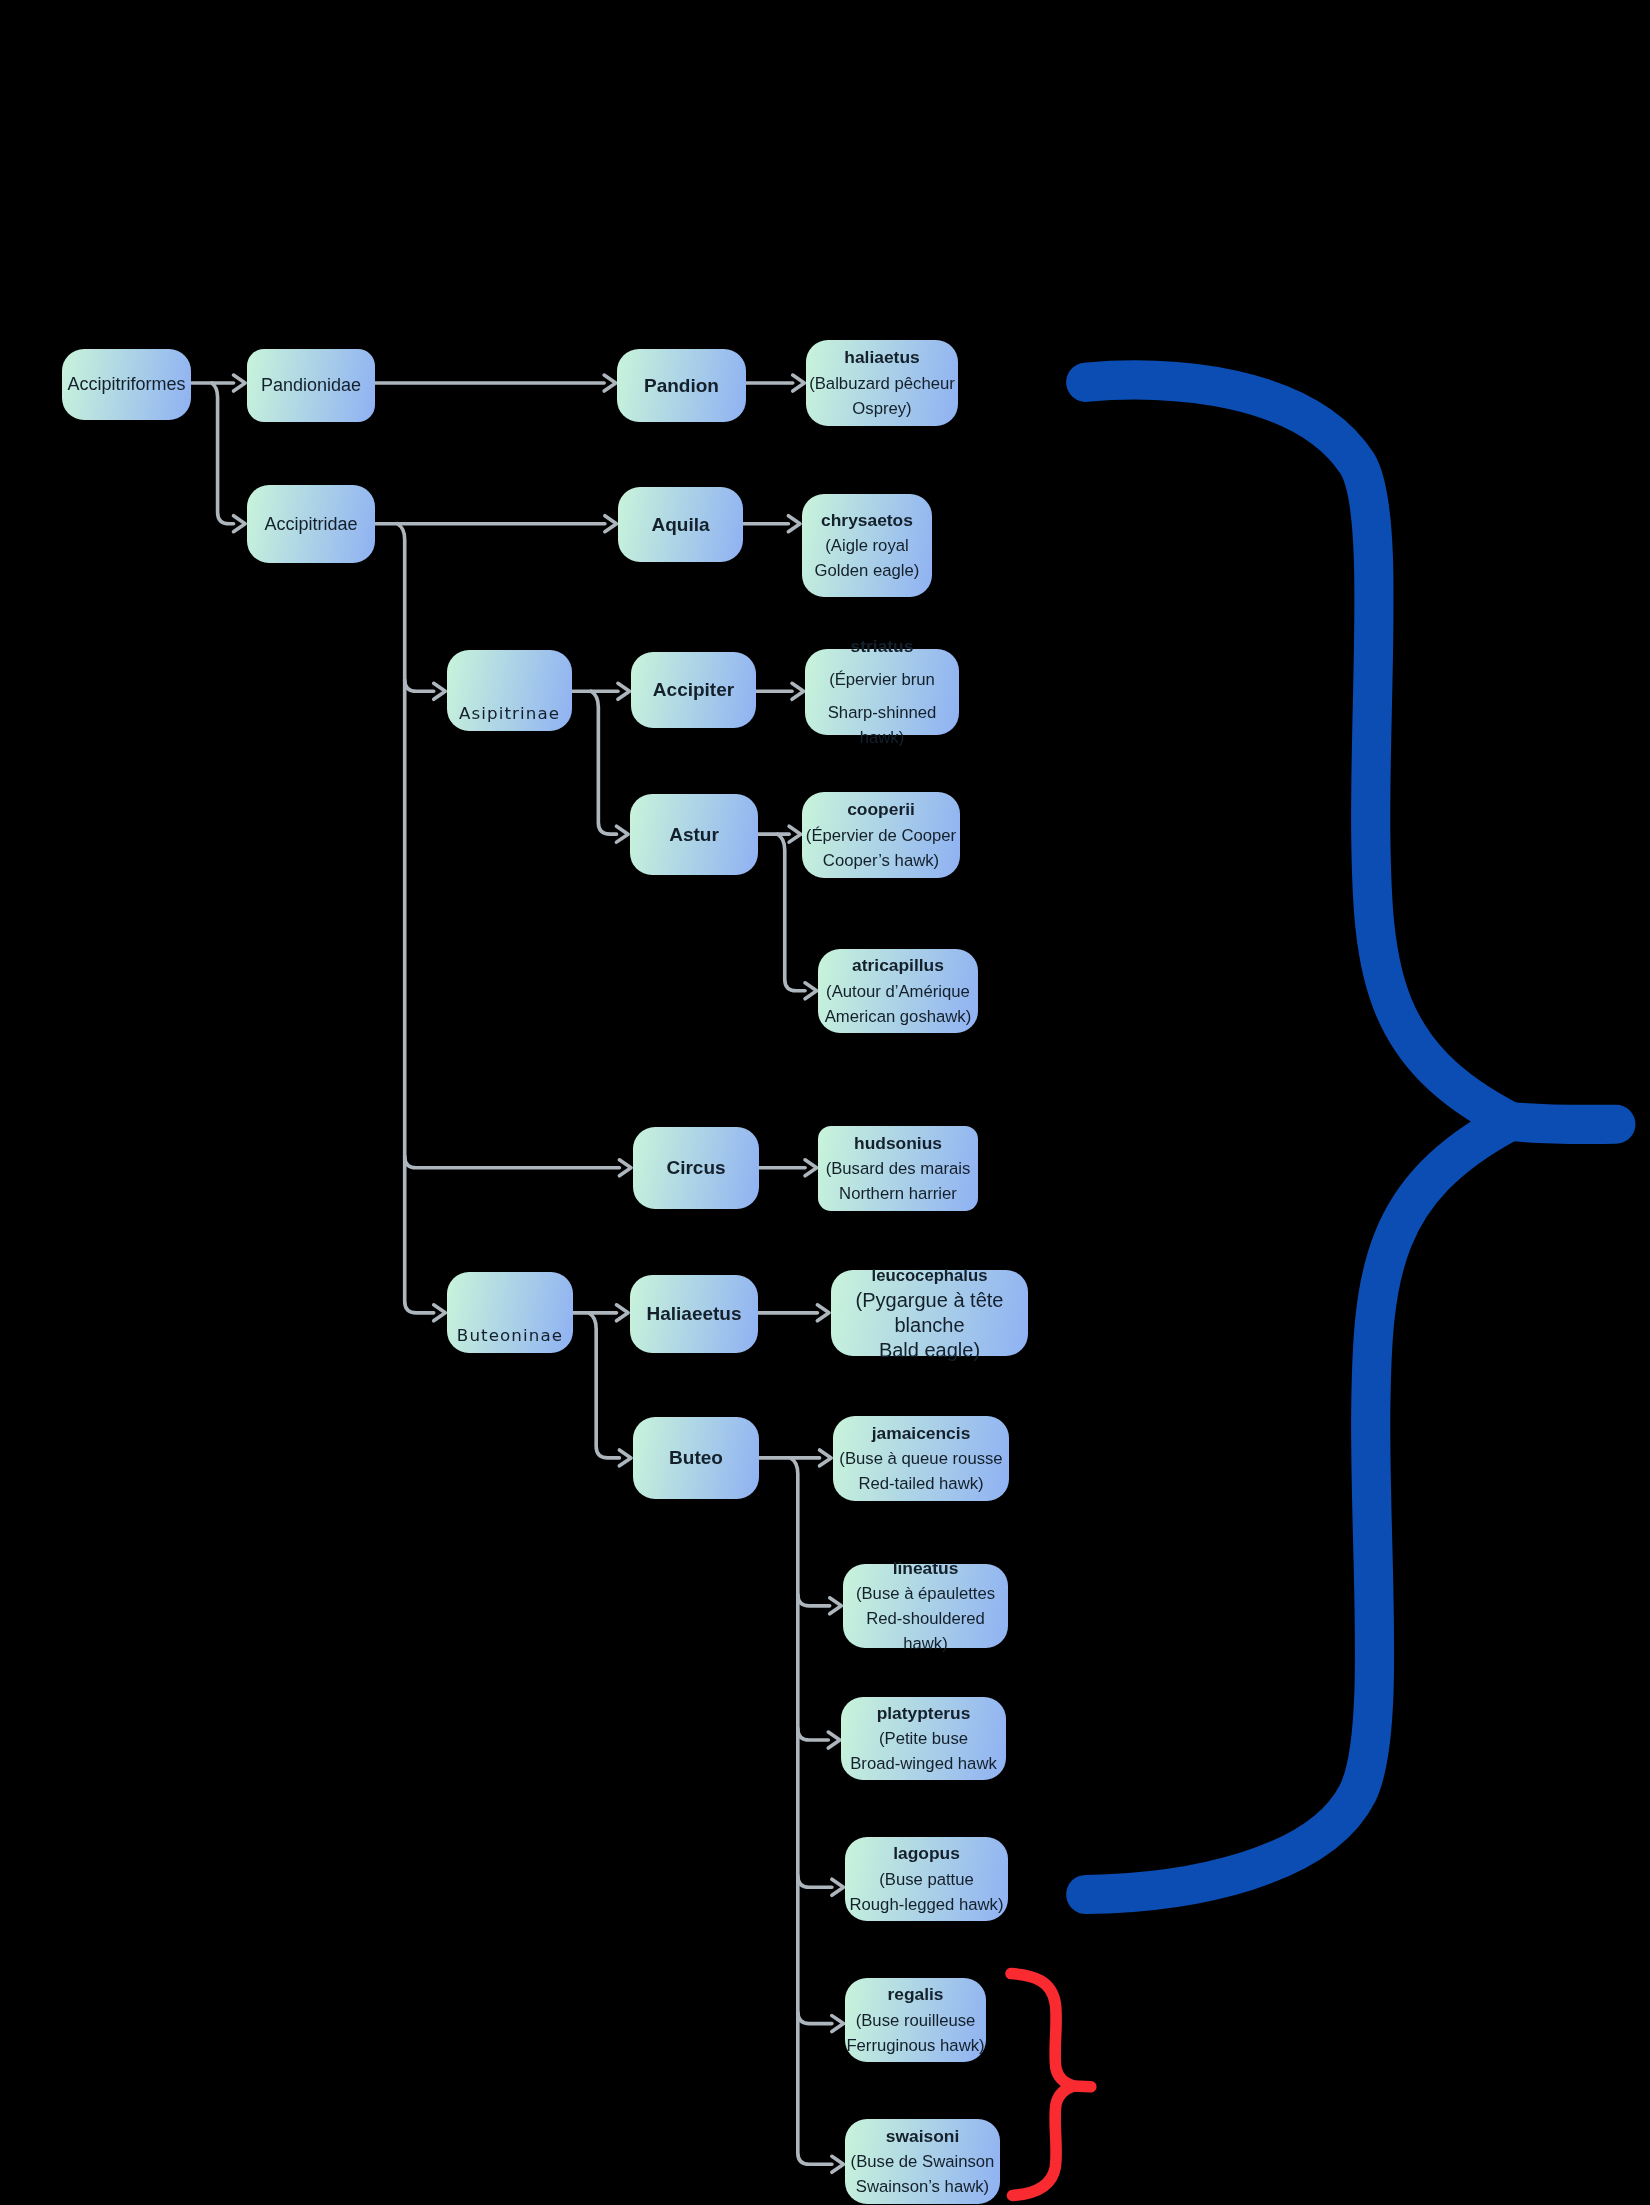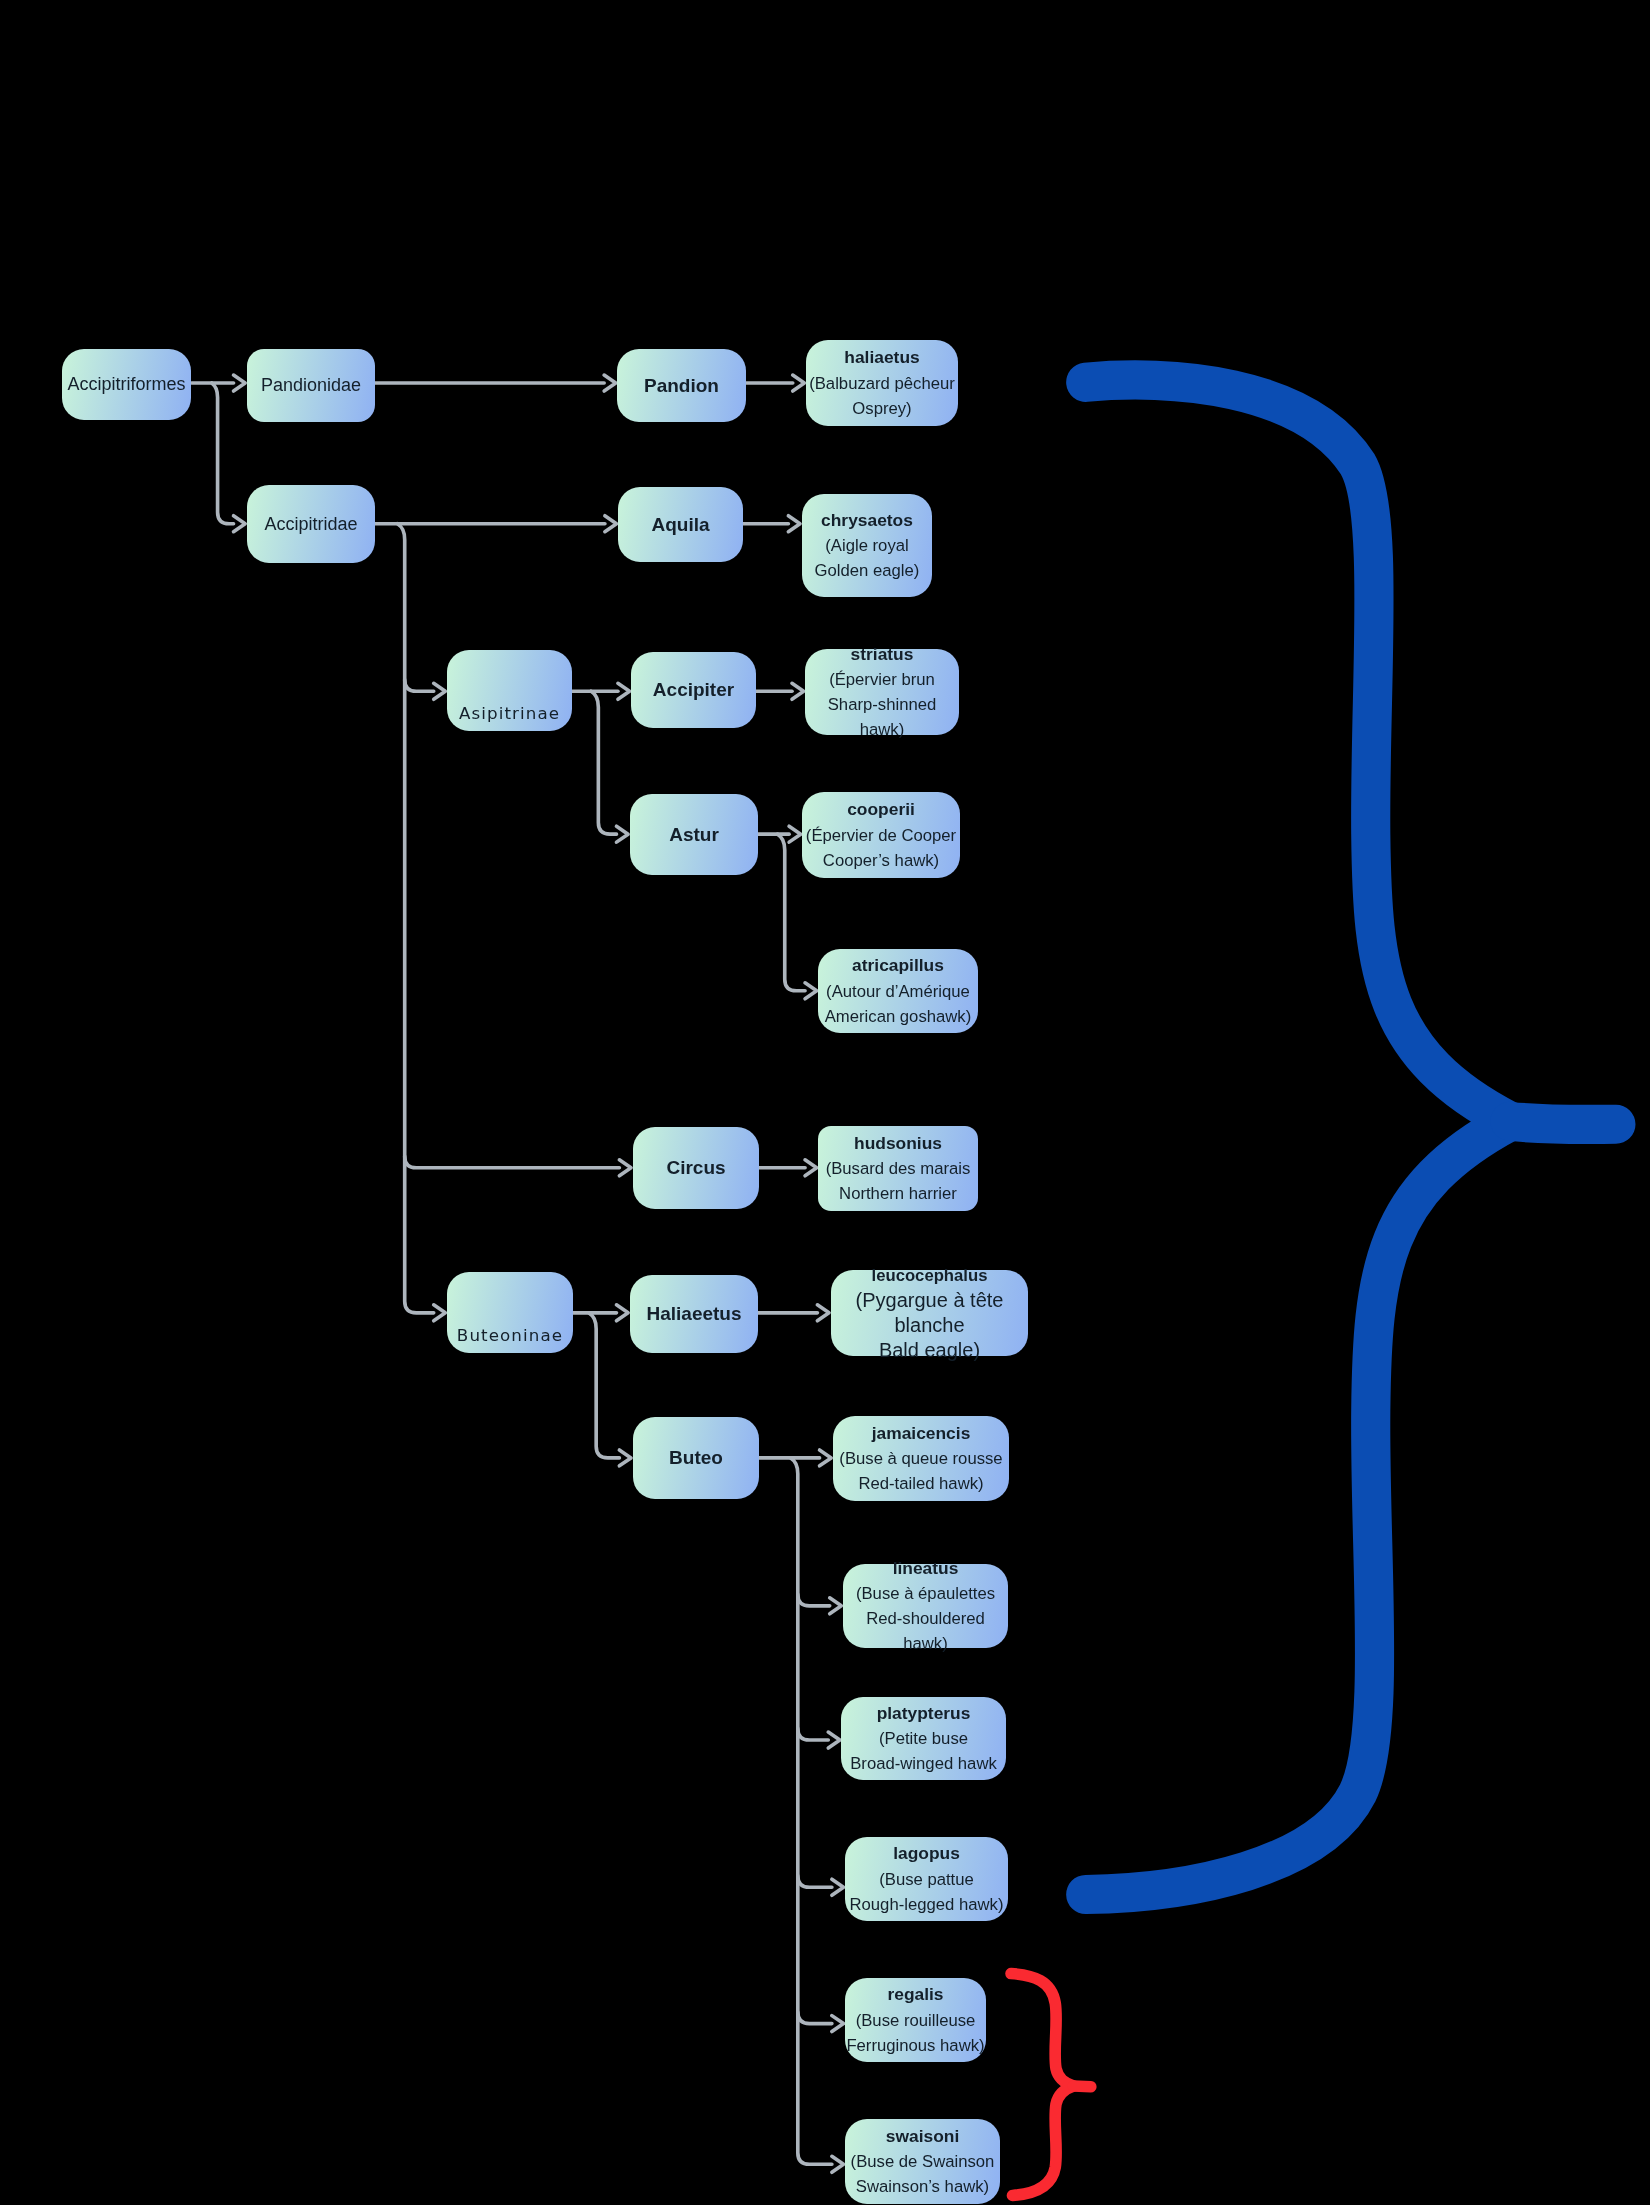--- a/index.html
+++ b/index.html
@@ -152,21 +152,21 @@
   <div class="node" style="left:806px;top:340px;width:152px;height:86px;">
     <span class="sp-name">haliaetus</span>
     <span class="sp-line">(Balbuzard pêcheur</span>
     <span class="sp-line">Osprey)</span>
   </div>
   <div class="node" style="left:802px;top:482px;width:130px;height:103px;margin-top:12px;">
     <span class="sp-name">chrysaetos</span>
     <span class="sp-line">(Aigle royal</span>
     <span class="sp-line">Golden eagle)</span>
   </div>
-  <div class="node" style="left:805px;top:649px;width:154px;height:86px;">
+  <div class="node" style="left:805px;top:649px;width:154px;height:86px;gap:8px;">
     <span class="sp-name">striatus</span>
     <span class="sp-line">(Épervier brun</span>
     <span class="sp-line">Sharp-shinned hawk)</span>
   </div>
   <div class="node" style="left:802px;top:792px;width:158px;height:86px;">
     <span class="sp-name">cooperii</span>
     <span class="sp-line">(Épervier de Cooper</span>
     <span class="sp-line">Cooper’s hawk)</span>
   </div>
   <div class="node" style="left:818px;top:949px;width:160px;height:84px;">

